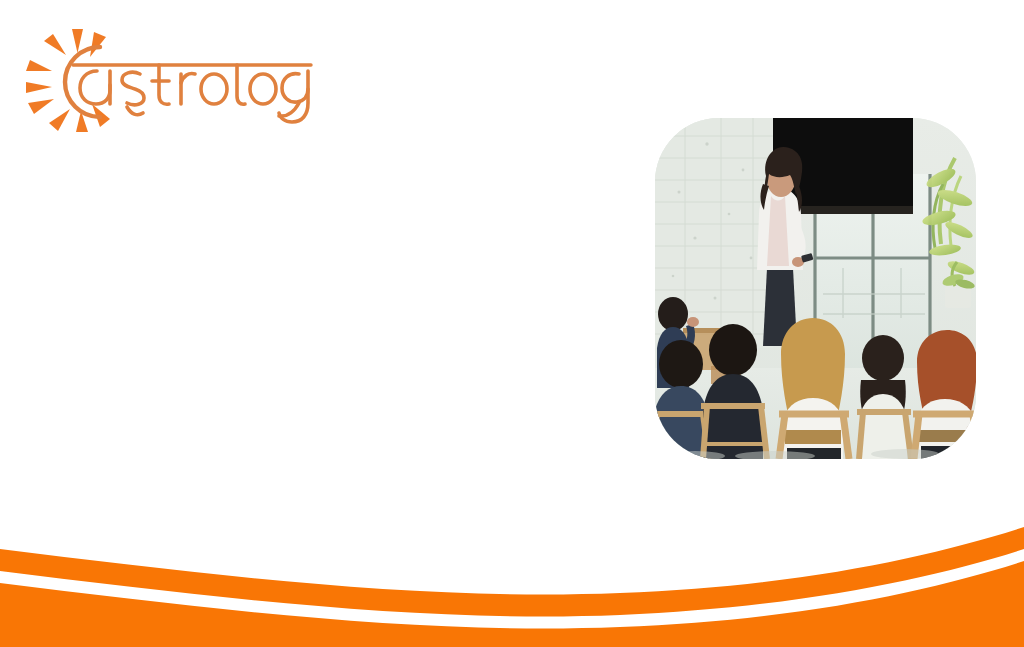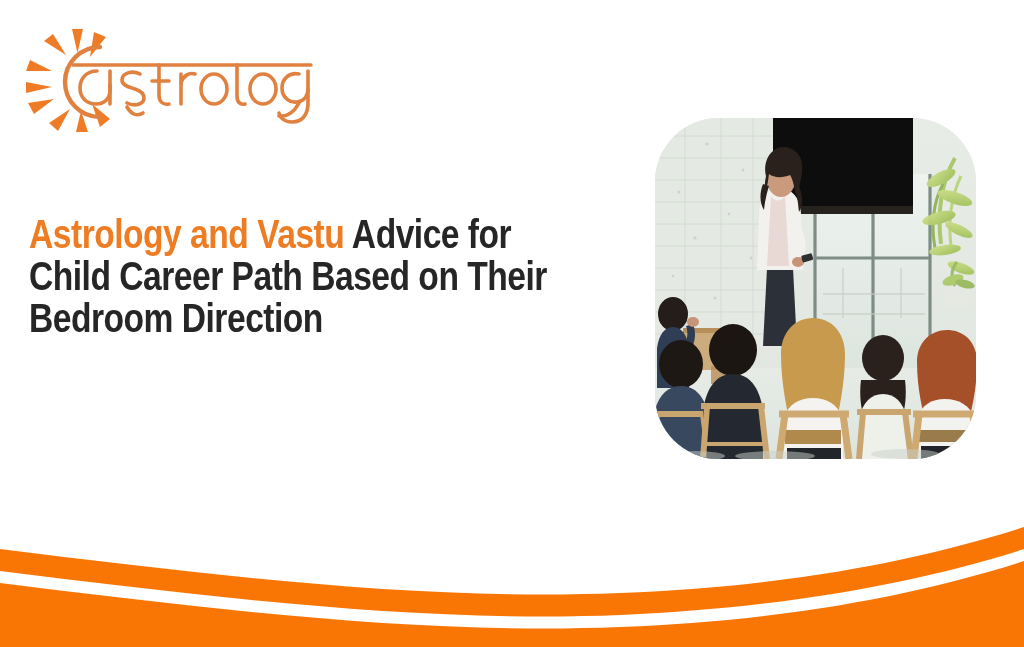--- a/index.html
+++ b/index.html
@@ -159,25 +159,20 @@
 
           <path d="M232 33 c-10 -2 -17 5 -17 14 c0 9 7 15 15 14 c7 -1 11 -6 11 -13"></path>
           <path d="M241 30 l0 32 c0 12 -6 19 -16 19 c-7 0 -12 -4 -13 -9"></path>
 
           <path d="M232 62 c-5 9 -12 14 -20 13"></path>
         </g>
       </svg>
     </div>
   </div>
 
-  <h1 id="headline">
-    <div class="line"><span class="accent">Astrology and Vastu</span><span> Advice for</span></div>
-    <div class="line">Child Career Path Based on Their</div>
-    <div class="line">Bedroom Direction</div>
-  </h1>
 
   <div id="photo-wrap">
     <div id="photo">
       <svg viewBox="0 0 321 341" xmlns="http://www.w3.org/2000/svg" preserveAspectRatio="xMidYMid slice" aria-hidden="true">
         <defs>
           <linearGradient id="wallG" x1="0" y1="0" x2="0" y2="1">
             <stop offset="0" stop-color="#e8ece7"></stop>
             <stop offset="1" stop-color="#dfe5df"></stop>
           </linearGradient>
           <linearGradient id="floorG" x1="0" y1="0" x2="0" y2="1">

